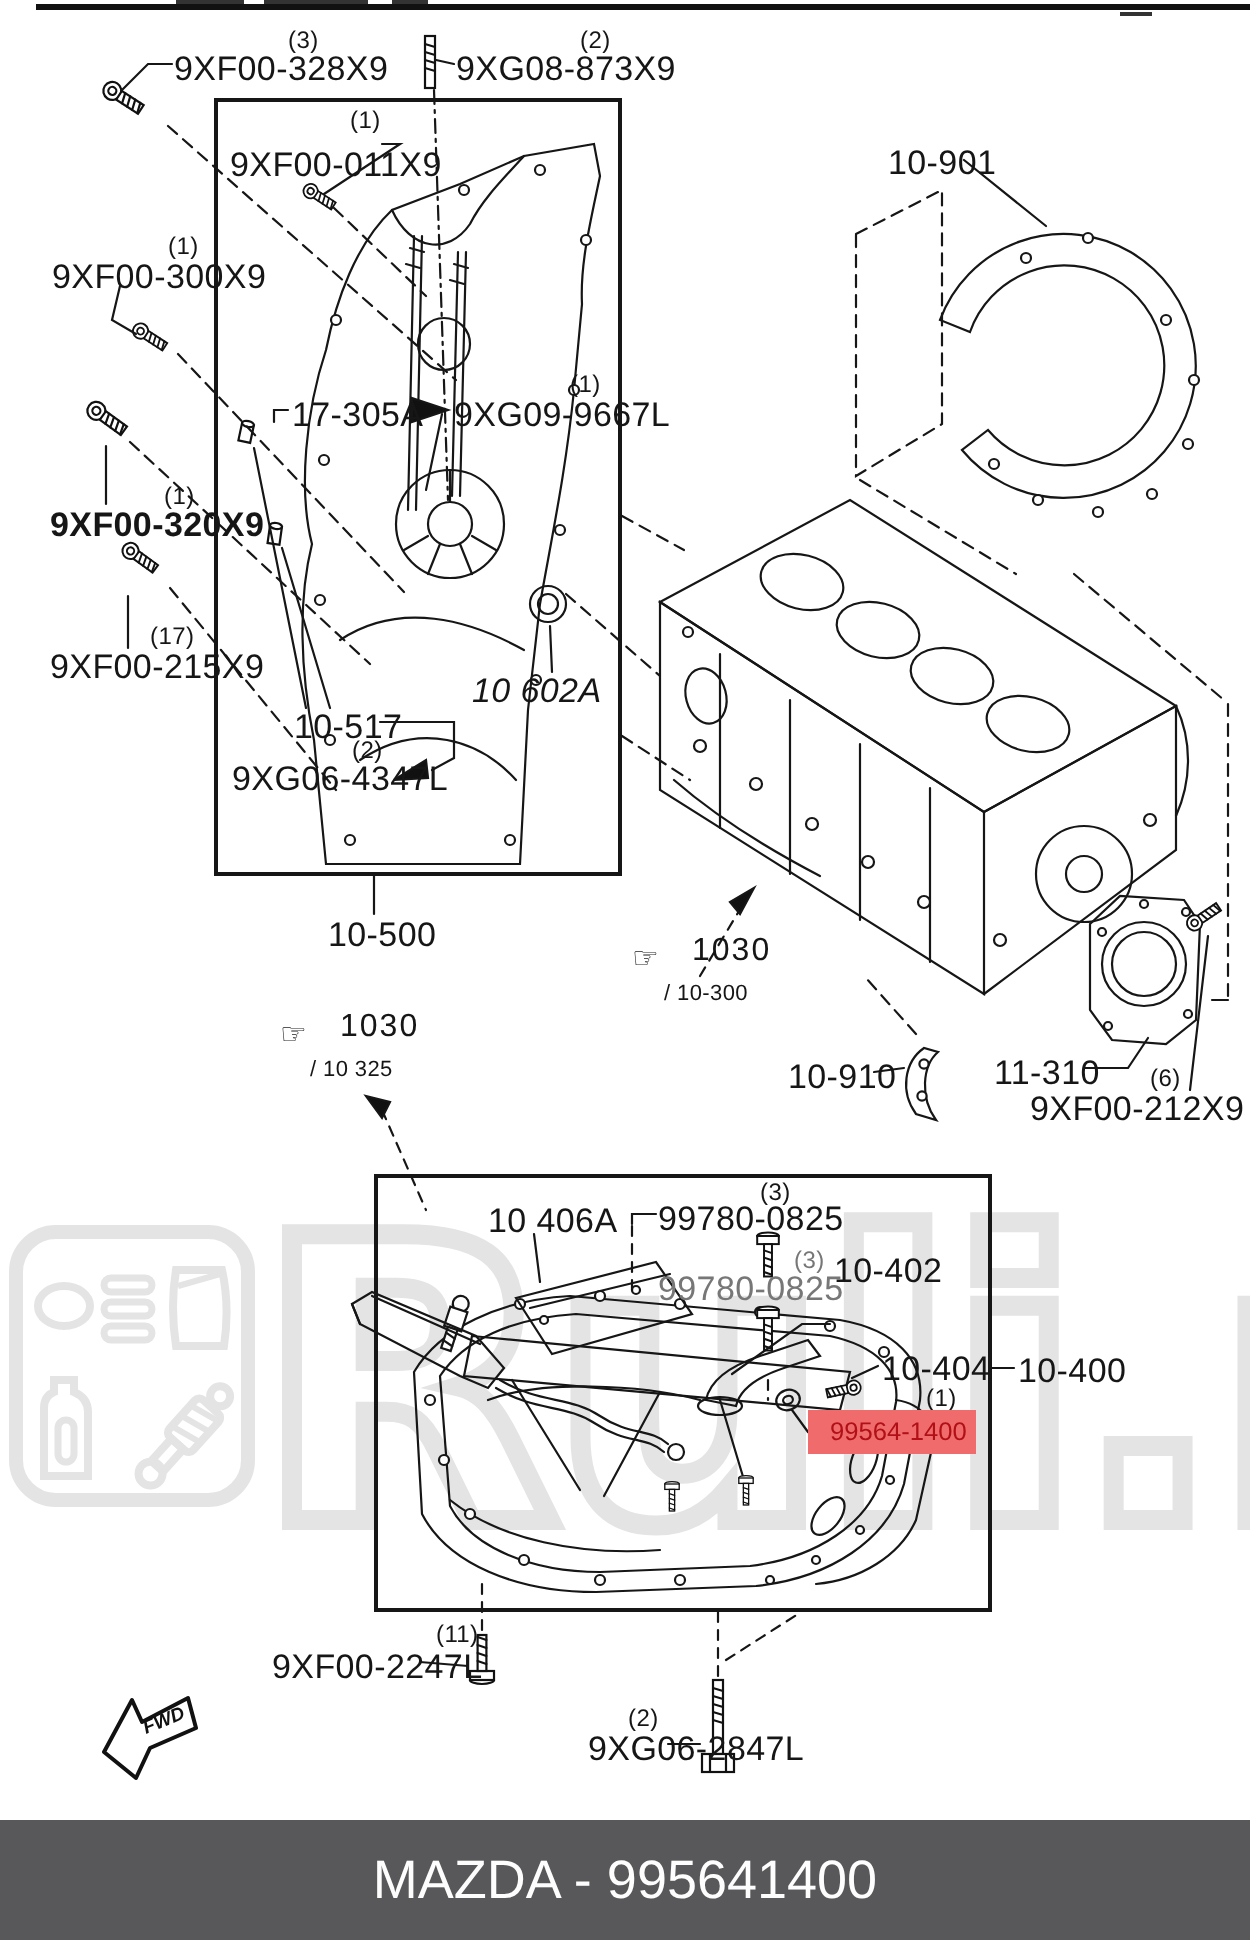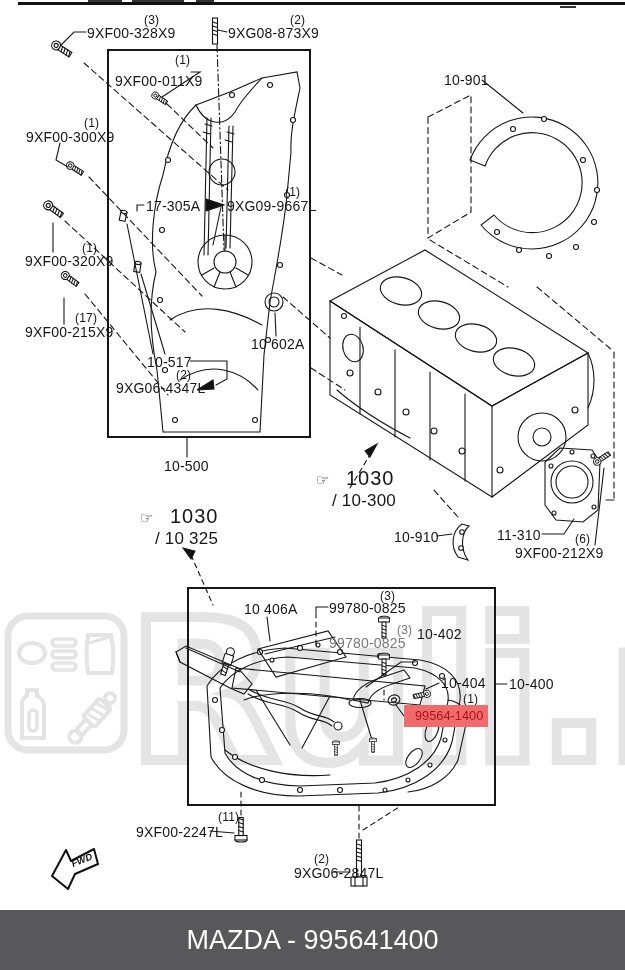--- a/index.html
+++ b/index.html
@@ -5,24 +5,24 @@
   html,body{margin:0;padding:0;background:#ffffff;}
   #stage{position:relative;width:625px;height:970px;background:#fff;overflow:hidden;
          font-family:"Liberation Sans",sans-serif;}
   
   #wm-text{position:absolute;left:128px;top:578px;z-index:1;}
   #wm-logo{position:absolute;left:4px;top:612px;z-index:1;}
   
   #art{position:absolute;left:0;top:0;z-index:2;}
   
   #labels{position:absolute;left:0;top:0;width:625px;height:908px;z-index:3;}
-  .plabel{position:absolute;font-size:14px;color:#161616;white-space:nowrap;letter-spacing:.2px;line-height:1.05;}
+  .plabel{position:absolute;font-size:17px;color:#161616;white-space:nowrap;letter-spacing:.2px;line-height:1.05;}
   .qty{font-size:12px;}
-  .big{font-size:20px;letter-spacing:1px;}
-  .sub{font-size:17px;}
+  .big{font-size:16px;letter-spacing:1px;}
+  .sub{font-size:11px;}
   .gray{color:#777;}
   .hand{font-size:15px;color:#222;}
   #hl-99564{position:absolute;left:404px;top:705px;width:84px;height:22px;background:#f06c6c;
             color:#b01016;font-size:12.8px;line-height:22px;padding-left:11px;box-sizing:border-box;
             white-space:nowrap;}
   
   .topline{position:absolute;left:18px;top:2px;width:607px;height:3px;background:#111;z-index:3;}
   .smudge{position:absolute;background:#333;z-index:3;}
   
   #footer{position:absolute;left:0;top:910px;width:625px;height:60px;background:#58585a;z-index:5;
@@ -346,30 +346,30 @@
     <div class="plabel" style="left:115px;top:74px;">9XF00-011X9</div>
 
     <div class="plabel qty" style="left:84px;top:117px;">(1)</div>
     <div class="plabel" style="left:26px;top:130px;">9XF00-300X9</div>
 
     <div class="plabel" style="left:146px;top:199px;">17-305A</div>
     <div class="plabel qty" style="left:285px;top:186px;">(1)</div>
     <div class="plabel" style="left:227px;top:199px;">9XG09-9667L</div>
 
     <div class="plabel qty" style="left:82px;top:242px;">(1)</div>
-    <div class="plabel" style="left:25px;top:254px;">9XF00-320X9</div>
+    <div class="plabel" style="left:25px;top:254px;font-weight:bold;">9XF00-320X9</div>
 
     <div class="plabel qty" style="left:75px;top:312px;">(17)</div>
     <div class="plabel" style="left:25px;top:325px;">9XF00-215X9</div>
 
     <div class="plabel" style="left:147px;top:355px;">10-517</div>
     <div class="plabel qty" style="left:176px;top:369px;">(2)</div>
     <div class="plabel" style="left:116px;top:381px;">9XG06-4347L</div>
 
-    <div class="plabel" style="left:251px;top:337px;">10 602A</div>
+    <div class="plabel" style="left:236px;top:337px;font-style:italic;">10 602A</div>
     <div class="plabel" style="left:164px;top:459px;">10-500</div>
     <div class="plabel" style="left:444px;top:73px;">10-901</div>
 
     <span class="plabel hand" style="left:316px;top:472px;">☞</span>
     <div class="plabel big" style="left:346px;top:468px;">1030</div>
     <div class="plabel sub" style="left:332px;top:492px;">/ 10-300</div>
 
     <span class="plabel hand" style="left:140px;top:510px;">☞</span>
     <div class="plabel big" style="left:170px;top:506px;">1030</div>
     <div class="plabel sub" style="left:155px;top:530px;">/ 10 325</div>

